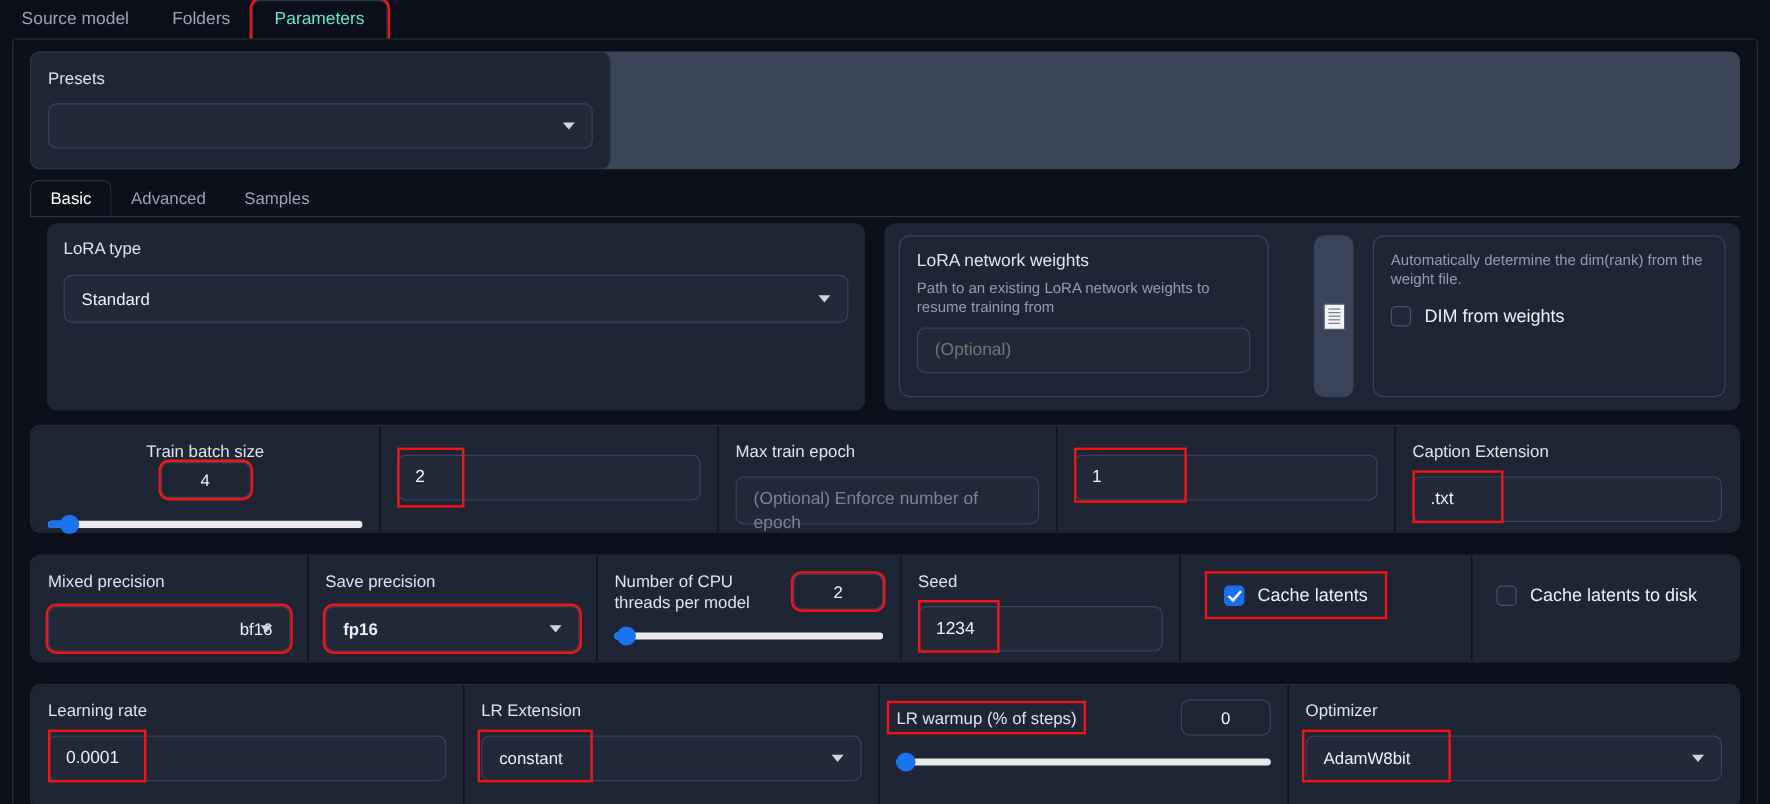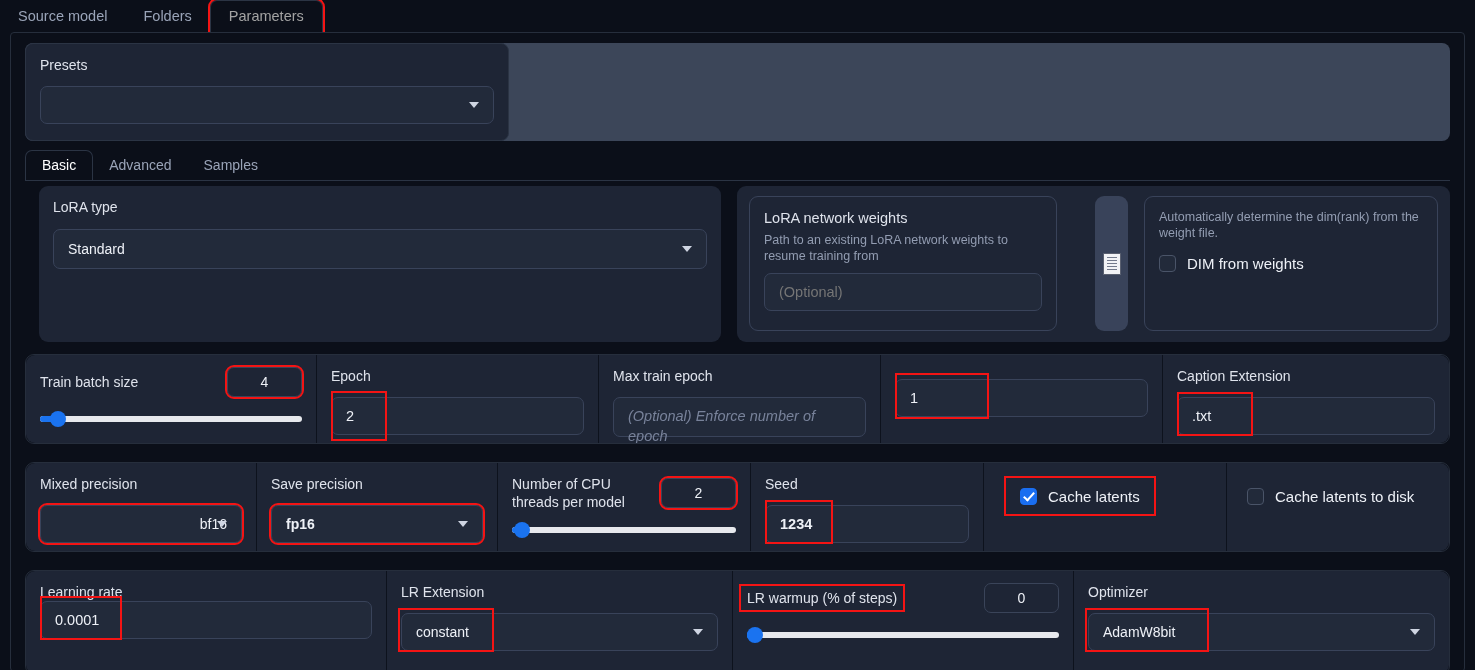--- a/index.html
+++ b/index.html
@@ -20,21 +20,21 @@
   }
   .tab-top {
     position: relative;
     padding: 6px 18px 8px 18px;
     font-size: 14.5px;
     color: #9aa4b8;
     line-height: 18px;
     white-space: nowrap;
   }
   .tab-top.active {
-    color: #a3a3a3;
+    color: #5eead4;
     background: #0b0f19;
     border: 1px solid #2b3444;
     border-bottom: none;
     border-radius: 7px 7px 0 0;
   }
   .tab-top.active::after {
     content: ""; position: absolute; left: 0; right: 0; bottom: -1px; height: 2px;
     background: #0b0f19;
   }
   .hl { outline: 2px solid #f41414; outline-offset: 0px; }
@@ -185,21 +185,21 @@
     width: 18px; height: 22px; background: #f2f3f6;
     border: 1px solid #5a6070; border-radius: 1px;
     position: relative;
   }
   .file-glyph::before {
     content: ""; position: absolute; left: 3px; top: 3px; right: 3px; height: 1px;
     background: #737a8c;
     box-shadow: 0 3px 0 #737a8c, 0 6px 0 #737a8c, 0 9px 0 #737a8c, 0 12px 0 #737a8c;
   }
   .clip { overflow: hidden; }
-  .ph2 { position:absolute; left:14px; top:8px; right:10px; font-size:14.5px; color:#78829a; line-height:20px;font-style:italic;}
+  .ph2 { position:absolute; left:14px; top:8px; right:10px; font-size:14.5px; color:#78829a; line-height:20px;}
 </style>
 </head>
 <body>
 
 <div class="tabstrip">
   <div class="tab-top">
     <span>Source model</span>
   </div>
   <div class="tab-top">
     <span>Folders</span>
@@ -262,34 +262,33 @@
           <span class="chk"></span>
           <span class="chk-lbl">DIM from weights</span>
         </div>
       </div>
     </div>
   </div>
 
   <div class="row" style="left:14px; top:321px; width:1425px; height:90px;">
 
     <div class="cell r0" style="left:0; width:290px;">
-      <div style="display:flex; align-items:center; justify-content:space-between;">
+      <div style="display:flex; align-items:center; justify-content:space-between;flex-direction:column;">
         <span class="lbl">Train batch size</span>
         <span class="numbox hl">4</span>
       </div>
       <div class="slider" style="margin-top:14px;">
         <div class="track"></div>
         <div class="fill" style="width:8%;"></div>
         <div class="knob" style="left:4%;"></div>
       </div>
     </div>
     <div class="divider" style="left:290px;"></div>
 
     <div class="cell" style="left:291px; width:281px;">
-      <div class="lbl">Epoch</div>
       <div class="tbox" style="margin-top:12px; position:relative;">
         <span class="hl" style="position:absolute; left:1px; top:-5px; width:52px; height:46px;"></span>
         <span style="position:relative;">2</span>
       </div>
     </div>
     <div class="divider" style="left:572px;"></div>
 
     <div class="cell clip" style="left:573px; width:281px;">
       <div class="lbl">Max train epoch</div>
       <div class="tbox" style="margin-top:12px; position:relative; height:40px; align-items:flex-start; padding:0;">
@@ -345,21 +344,21 @@
         <div class="fill" style="width:5%;"></div>
         <div class="knob" style="left:1%;"></div>
       </div>
     </div>
     <div class="divider" style="left:724px;"></div>
 
     <div class="cell" style="left:725px; width:232px;">
       <div class="lbl">Seed</div>
       <div class="tbox" style="margin-top:12px; position:relative;">
         <span class="hl" style="position:absolute; left:1px; top:-4px; width:64px; height:40px;"></span>
-        <span style="position:relative;font-weight:bold;">1234</span>
+        <span style="position:relative;">1234</span>
       </div>
     </div>
     <div class="divider" style="left:957px;"></div>
 
     <div class="cell" style="left:958px; width:242px; padding-top:15px;">
       <div class="chk-wrap hl" style="width:148px; height:36px; padding-left:14px; margin-left:8px;">
         <span class="chk on"></span>
         <span class="chk-lbl">Cache latents</span>
       </div>
     </div>
@@ -370,21 +369,21 @@
         <span class="chk"></span>
         <span class="chk-lbl">Cache latents to disk</span>
       </div>
     </div>
   </div>
 
   <div class="row" style="left:14px; top:537px; width:1425px; height:105px;">
 
     <div class="cell r0" style="left:0; width:360px;">
       <div class="lbl">Learning rate</div>
-      <div class="tbox" style="margin-top:0; position:relative;">
+      <div class="tbox" style="margin-top:12px; position:relative;">
         <span class="hl" style="position:absolute; left:1px; top:-4px; width:78px; height:40px;"></span>
         <span style="position:relative;">0.0001</span>
       </div>
     </div>
     <div class="divider" style="left:360px;"></div>
 
     <div class="cell" style="left:361px; width:345px;">
       <div class="lbl">LR Extension</div>
       <div class="dd" style="margin-top:12px; position:relative;">
         <span class="hl" style="position:absolute; left:-2px; top:-4px; width:92px; height:40px;"></span>

